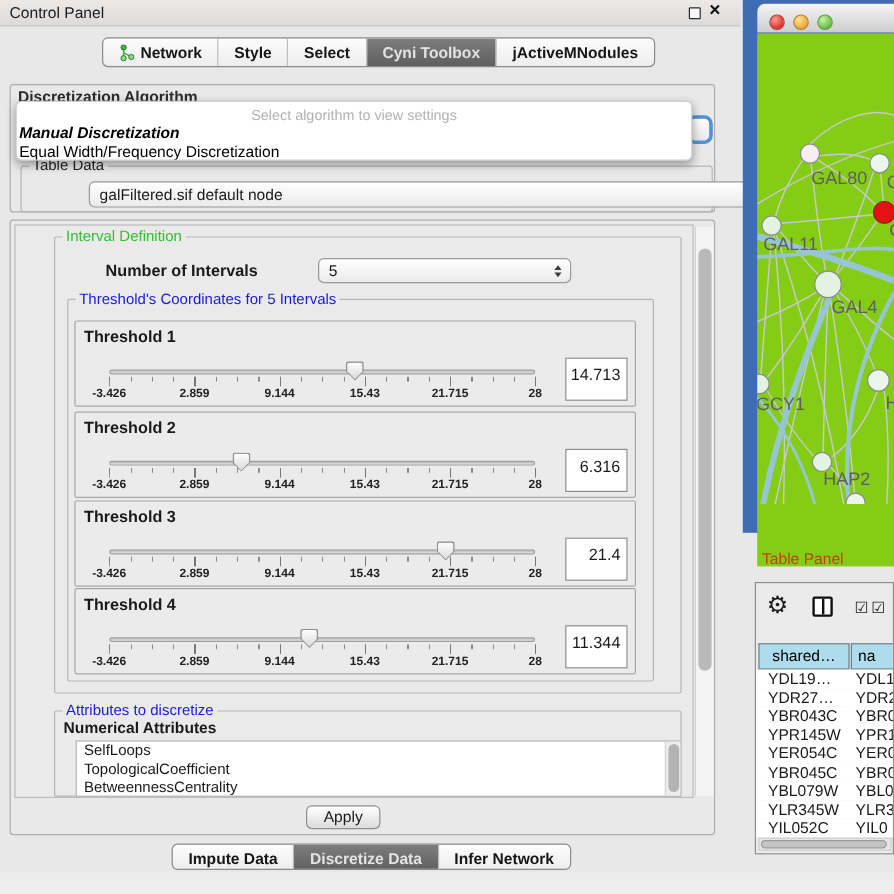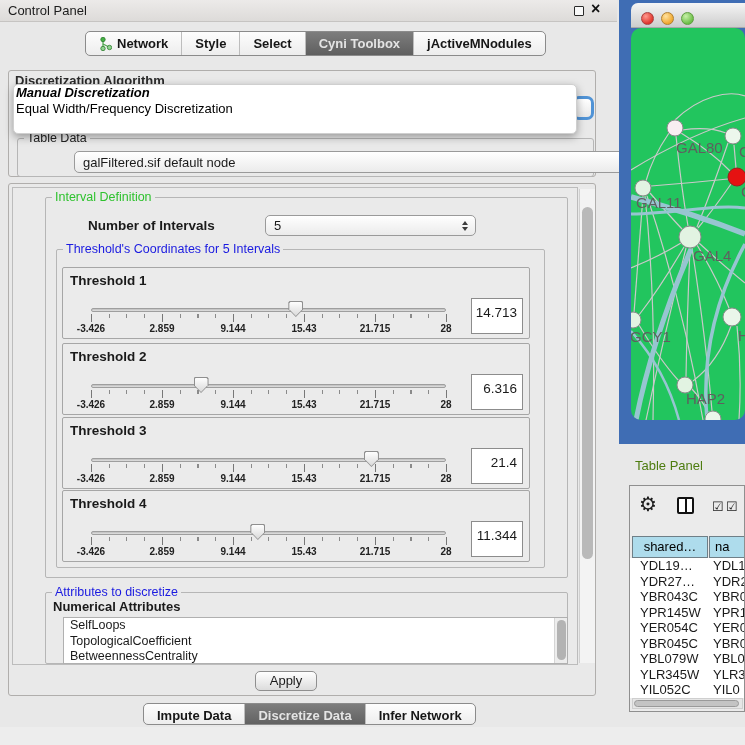--- a/index.html
+++ b/index.html
@@ -115,24 +115,24 @@
 
   
   .netwin { left:619px; top:0; width:126px; height:444px; background:#3f6db4; }
   .net-titlebar { left:631px; top:3px; width:114px; height:25px;
     background:linear-gradient(#f5f5f5,#cdcdcd); border-top-left-radius:7px;
     border-bottom:1px solid #a8a8a8; }
   .light { position:absolute; top:9px; width:13px; height:13px; border-radius:50%; }
   .light.red    { left:10px;  background:radial-gradient(circle at 35% 30%,#ff9a90,#e0352b 70%); border:1px solid #a84040; }
   .light.yellow { left:30px;  background:radial-gradient(circle at 35% 30%,#ffe2a0,#f0a82e 70%); border:1px solid #b08030; }
   .light.green  { left:50px;  background:radial-gradient(circle at 35% 30%,#c8f0a8,#6cbf48 70%); border:1px solid #5f9c40; }
-  .net-canvas { left:631px; top:28px; width:114px; height:392px; background:#22c55e; overflow:hidden;border-radius:10px; }
-
-  
-  .tp-title { left:635px; top:458px; font-size:13px; color:#4d7c0f; }
+  .net-canvas { left:631px; top:28px; width:114px; height:444px; background:#84cc16; overflow:hidden; }
+
+  
+  .tp-title { left:635px; top:458px; font-size:13px; color:#c2410c; }
   .tp-box { left:629px; top:485px; width:116px; height:227px; background:#ebebeb;
     border:1px solid #8f8f8f; overflow:hidden; }
   .tp-gear { position:absolute; left:9px; top:6px; font-size:20px; color:#1c1c1c; }
   .tp-colicon { position:absolute; left:47px; top:11px; width:17px; height:17px;
     border:2.5px solid #111; border-radius:2px; background:#fff; }
   .tp-colicon:before { content:""; position:absolute; left:50%; top:0; width:2px; height:100%;
     background:#111; transform:translateX(-50%); }
   .tp-check { position:absolute; top:13px; font-size:13px; color:#222; }
   .tp-hcell { position:absolute; top:50px; height:22px; background:#aedcec;
     border:1px solid #6f7f87; font-size:13px; line-height:20px; color:#000; }
@@ -191,20 +191,21 @@
           <span class="arr-up"></span>
           <span class="arr-dn"></span>
         </span>
     </div>
   </div>
 </div>
 
 <div class="abs combo-fragment"></div>
 
 <div class="abs popup">
+  <div class="hint">Select algorithm to view settings</div>
   <div class="item bold">Manual Discretization</div>
   <div class="item">Equal Width/Frequency Discretization</div>
 </div>
 
 <div class="abs gbox" style="left:8px; top:183px; width:588px; height:513px;"></div>
 <div class="abs scrollpane"></div>
 <div class="abs vscroll">
   <div class="thumb"></div>
 </div>
 

